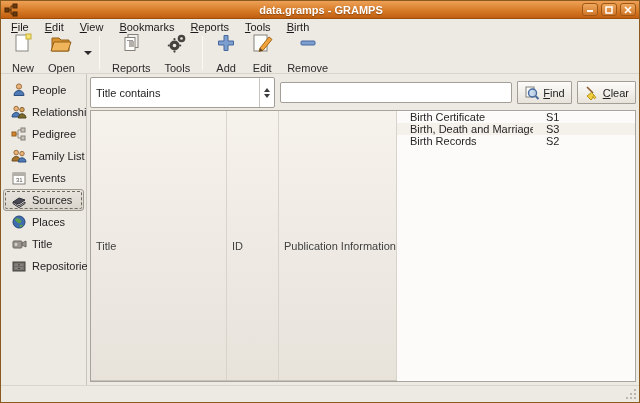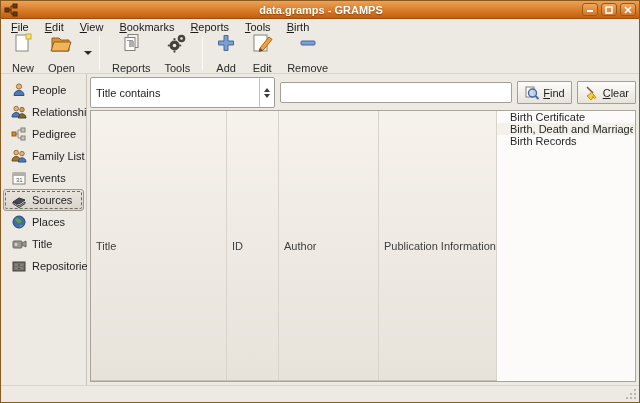--- a/index.html
+++ b/index.html
@@ -315,21 +315,20 @@
             <path d="M10 10.5l2 2-1.6 1.2-1.8-2z" fill="#f2cf3c" stroke="#b8941e"></path>
           </svg>
           <span>Clear</span>
         </div>
       </div>
 
       <div class="listframe">
         <div class="thead">
           <div class="th col-title">Title</div>
           <div class="th col-id">ID</div>
-          <div class="th col-author">Author</div>
           <div class="th col-pub">Publication Information</div>
         </div>
         <div class="tbody">
           <div class="tr">
             <div class="td col-title">Birth Certificate</div>
             <div class="td col-id">S1</div>
             <div class="td col-author"></div>
             <div class="td col-pub"></div>
           </div>
           <div class="tr">

